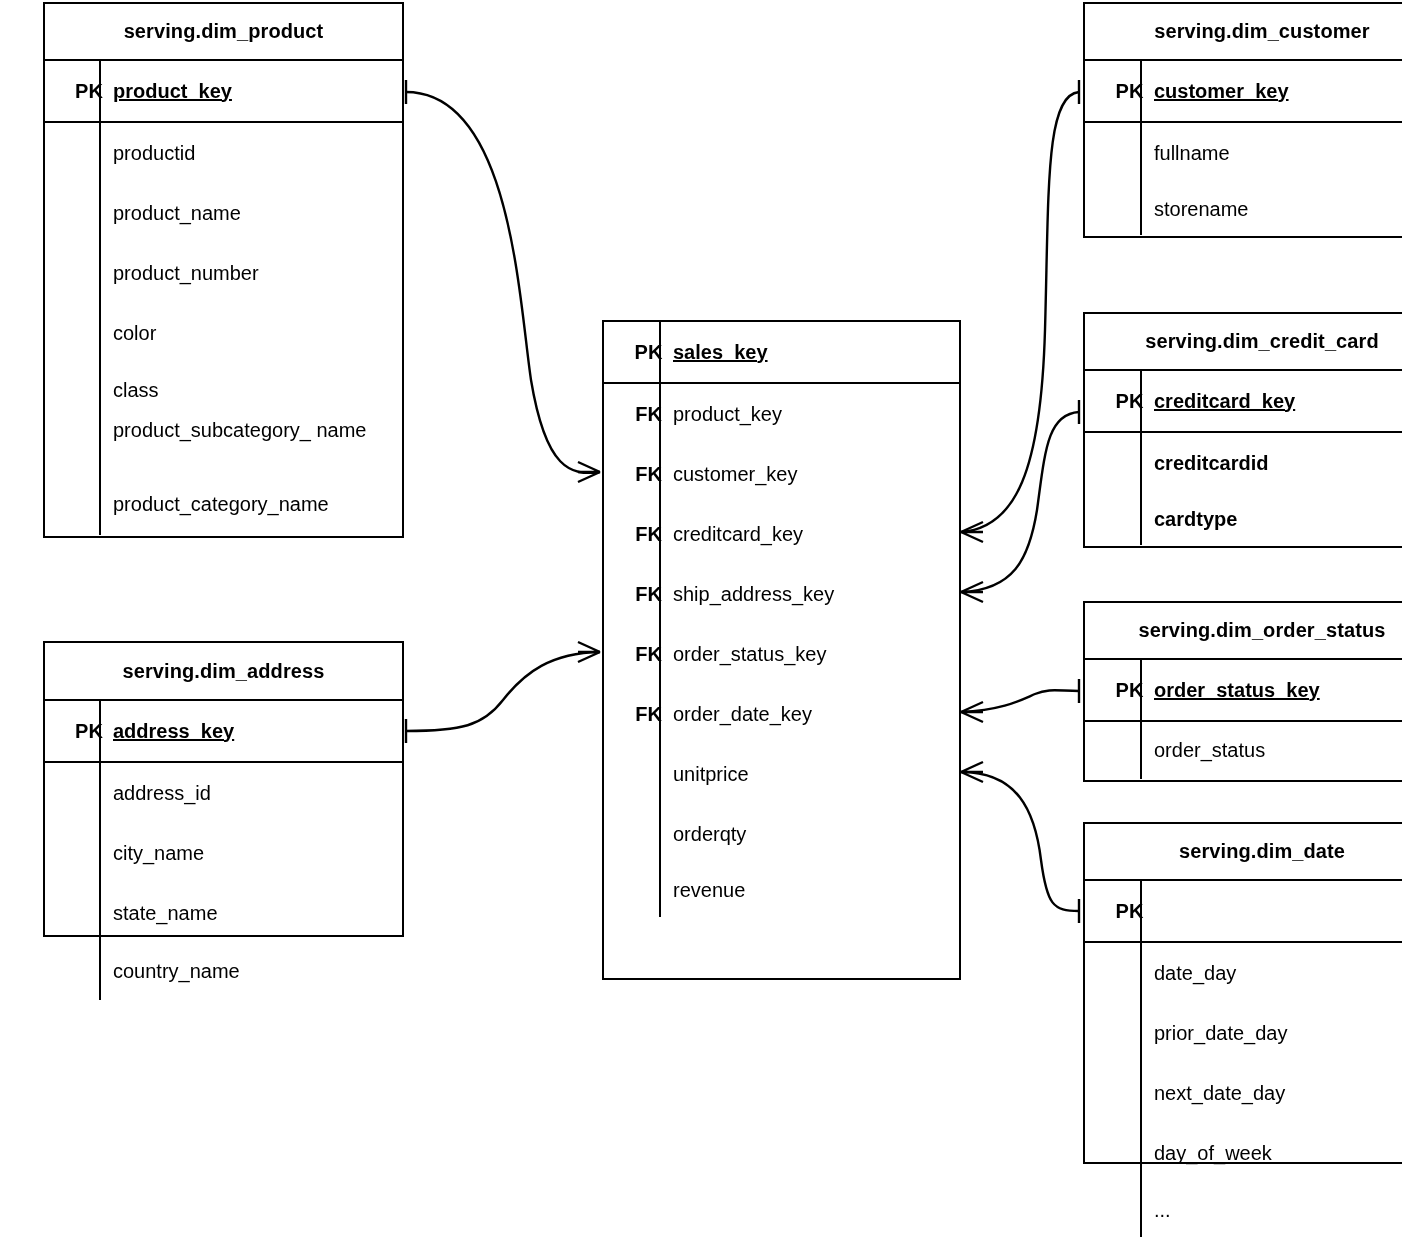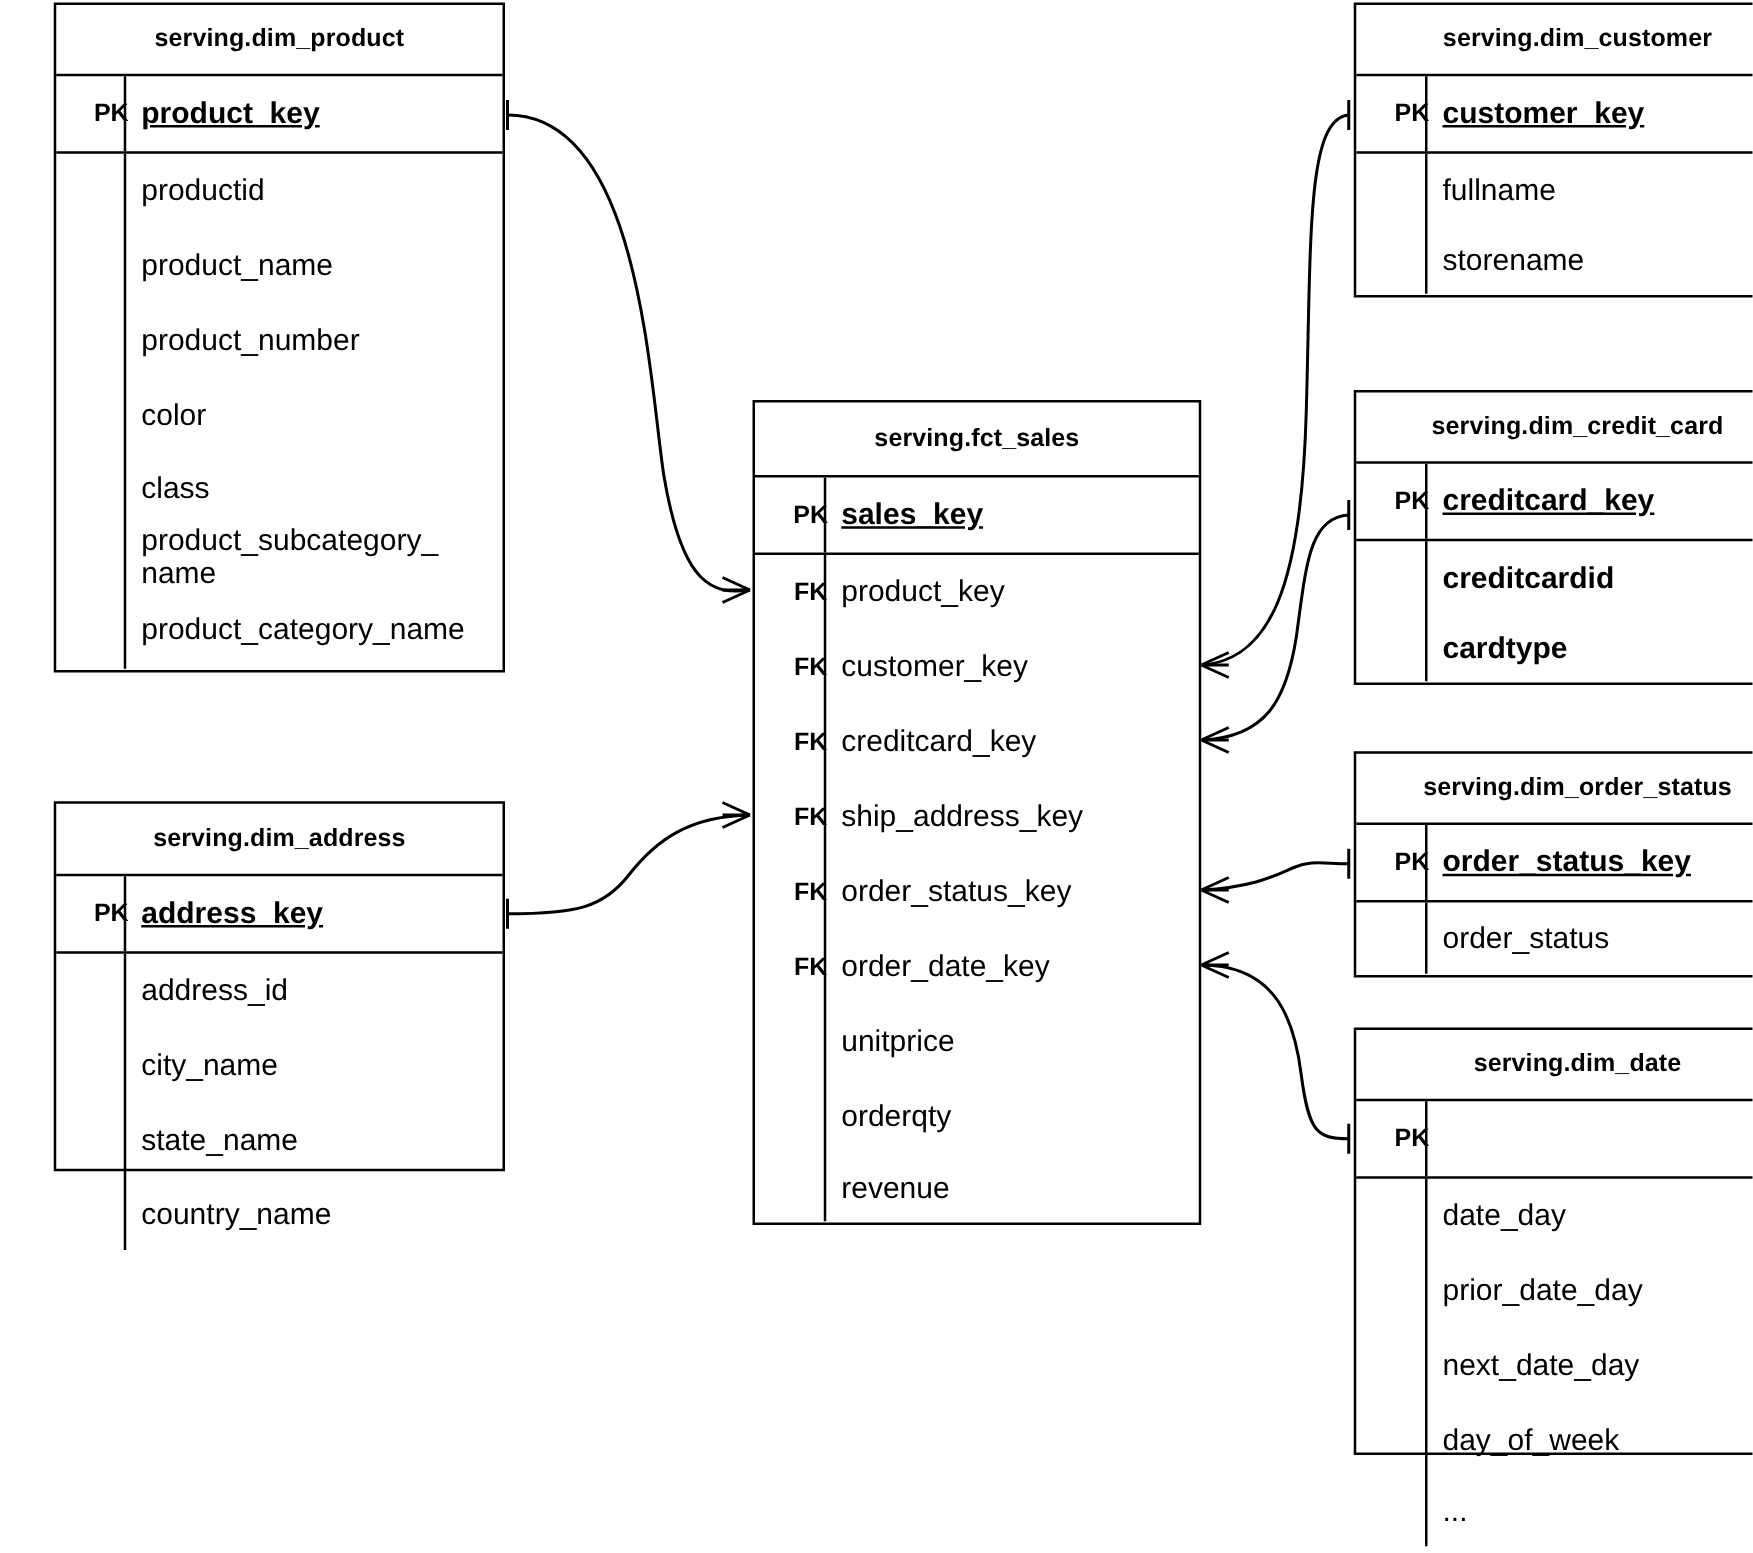--- a/index.html
+++ b/index.html
@@ -86,21 +86,21 @@
   .keytag {
     font-weight: bold;
     font-size: 20px;
     text-align: center;
     display: flex;
     align-items: center;
     justify-content: center;
   }
   .keytag.blank { color: transparent; }
   .fieldname {
-    font-size: 24px;
+    font-size: 20px;
     padding-left: 12px;
     display: flex;
     align-items: center;
   }
   .fieldname.pk {
     font-weight: bold;
     text-decoration: underline;
   }
   .fieldname.wrap {
     display: block;
@@ -197,21 +197,20 @@
       <div class="fieldcol">
         <div class="fieldname" style="height:60px;">address_id</div>
         <div class="fieldname" style="height:60px;">city_name</div>
         <div class="fieldname" style="height:60px;">state_name</div>
         <div class="fieldname" style="height:57px;">country_name</div>
       </div>
     </div>
   </div>
 
   <div class="entity" style="left:561px; top:320px; width:359px; height:660px;">
-    <div class="entity-title" style="height:60px;">serving.fct_sales</div>
     <div class="entity-pkrow" style="height:62px;">
       <div class="keycol" style="width:57px;">
         <div class="keytag" style="height:100%;">PK</div>
       </div>
       <div class="fieldcol">
         <div class="fieldname pk" style="height:100%;">sales_key</div>
       </div>
     </div>
     <div class="entity-body" style="height:533px;">
       <div class="keycol" style="width:57px;">

